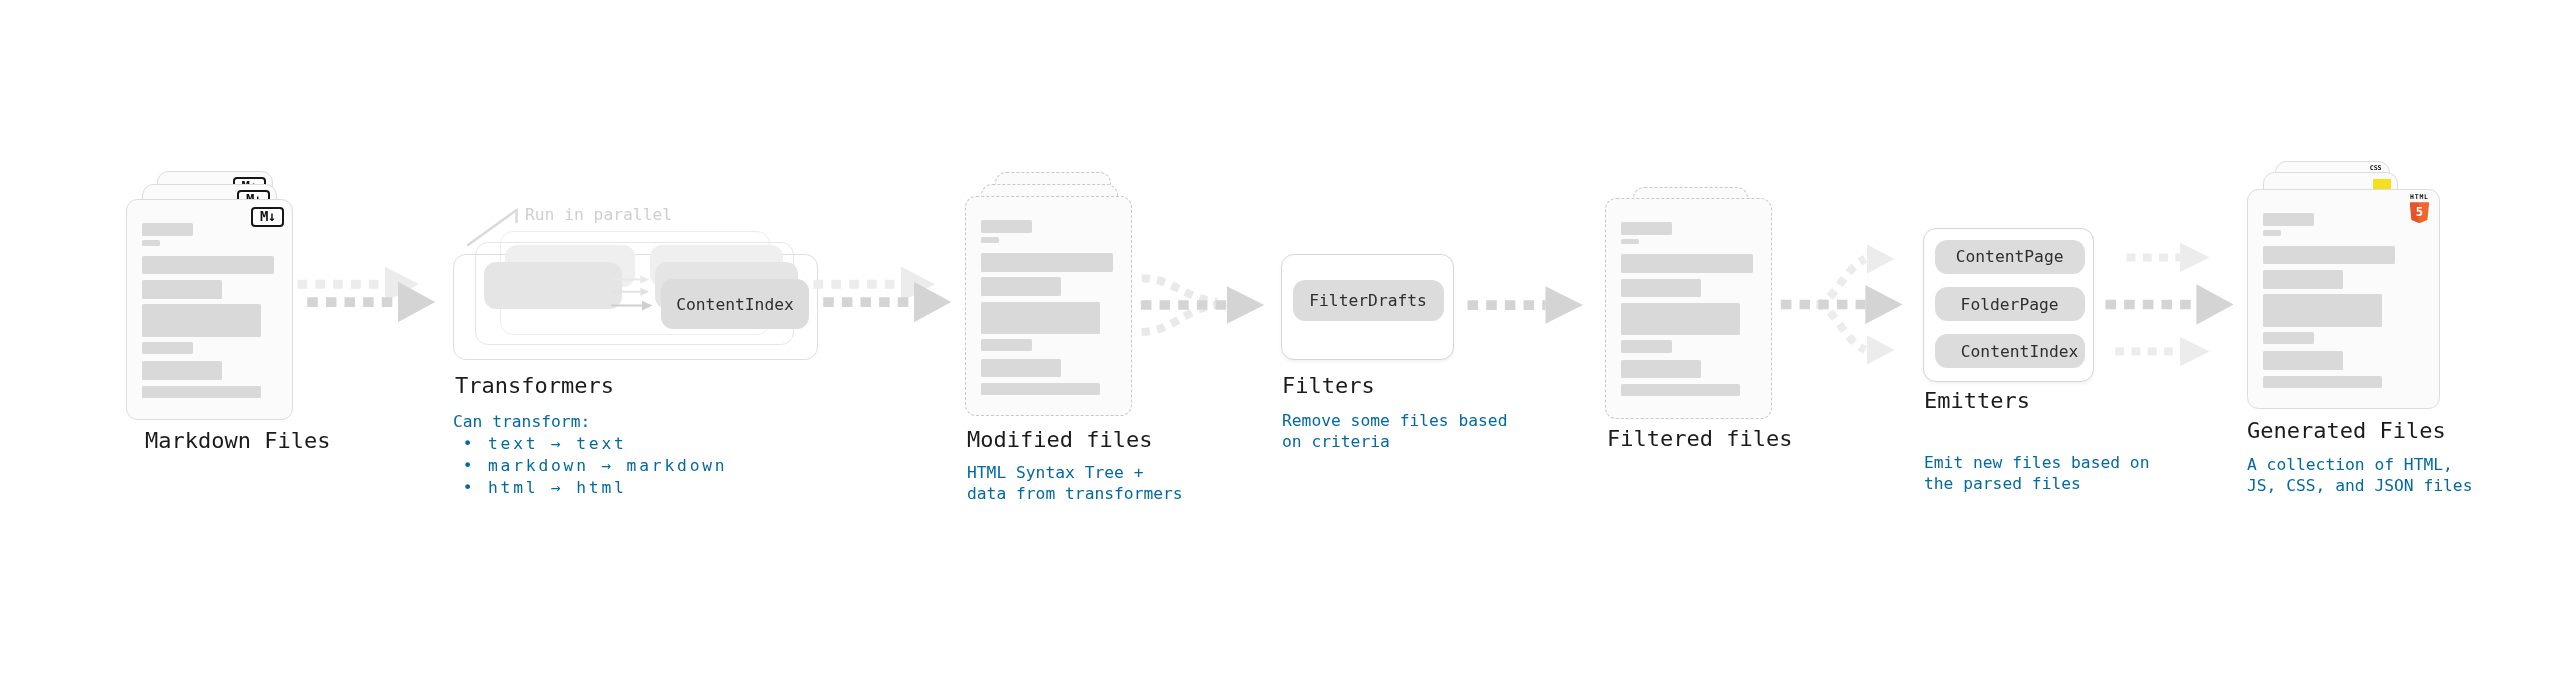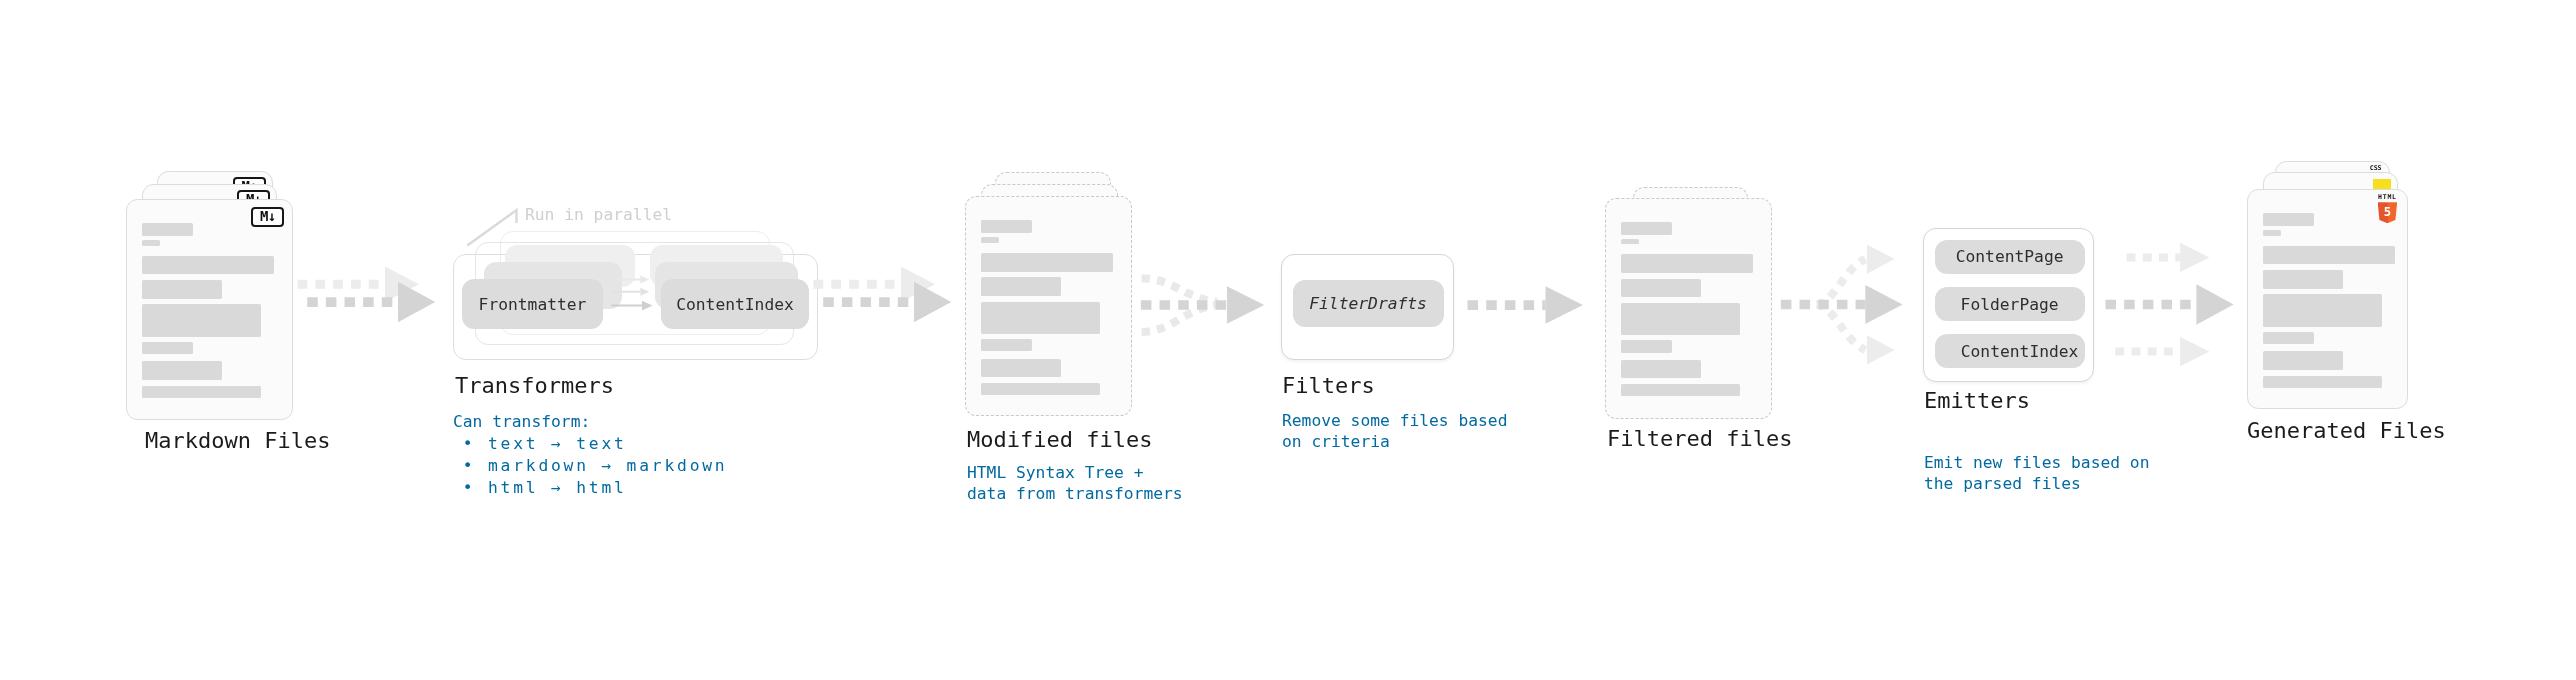--- a/index.html
+++ b/index.html
@@ -93,21 +93,20 @@
     <path d="M15 54 L76 10 L76 26" stroke="#d9d9d9" stroke-width="3" fill="none"></path>
   </svg>
   <div class="annotation" style="left:525px;top:205px;">Run in parallel</div>
 
   <div class="t-container" style="left:500px;top:231px;width:270px;height:104px;border:1.6px solid #ededed;"></div>
   <div class="t-container" style="left:475px;top:242px;width:319px;height:103px;border:1.6px solid #e6e6e6;"></div>
   <div class="t-container" style="left:453px;top:254px;width:365px;height:106px;border:1.6px solid #dedede;"></div>
 
   <div class="pill ghost2" style="left:505px;top:245px;width:130px;height:42px;"></div>
   <div class="pill ghost1" style="left:484px;top:262px;width:138px;height:47px;"></div>
-  <div class="pill" style="left:462px;top:279px;width:141px;height:50px;">Frontmatter</div>
 
   <div class="pill ghost2" style="left:650px;top:245px;width:133px;height:42px;"></div>
   <div class="pill ghost1" style="left:655px;top:262px;width:143px;height:47px;"></div>
   <div class="pill" style="left:661px;top:279px;width:148px;height:50px;">ContentIndex</div>
 
   <svg class="abs" style="left:611px;top:273px;" width="44" height="39" viewBox="0 0 54 48">
     <path d="M2 8 H36" stroke="#e8e8e8" stroke-width="2.5" fill="none"></path>
       <path d="M36 3 L36 13 L47 8 Z" fill="#e8e8e8"></path>
     <path d="M2 23 H36" stroke="#e2e2e2" stroke-width="2.5" fill="none"></path>
       <path d="M36 18 L36 28 L47 23 Z" fill="#e2e2e2"></path>
@@ -153,21 +152,21 @@
   </div>
 
   <svg class="abs" style="left:1136px;top:266px;" width="138" height="78" viewBox="0 0 170 96">
     <path d="M7 15 C45 15 60 40 100 44" stroke="#e9e9e9" stroke-width="10" stroke-dasharray="10 9" fill="none"></path>
     <path d="M7 81 C45 81 60 52 100 48" stroke="#e9e9e9" stroke-width="10" stroke-dasharray="10 9" fill="none"></path>
     <path d="M6 48 H112" stroke="#d4d4d4" stroke-width="12" stroke-dasharray="13 10" fill="none"></path>
     <path d="M112 25 L112 71 L158 48 Z" fill="#d4d4d4"></path>
   </svg>
 
   <div class="panel" style="left:1281px;top:254px;width:173px;height:106px;">
-    <div class="pill" style="left:10.6px;top:25px;width:151px;height:47px;font-style:italic;">FilterDrafts</div>
+    <div class="pill" style="left:10.6px;top:25px;width:151px;height:41px;">FilterDrafts</div>
   </div>
   <div class="stage-title" style="left:1282px;top:373px;">Filters</div>
   <div class="note" style="left:1282px;top:410px;">
     <div>Remove some files based</div>
     <div>on criteria</div>
   </div>
 
   <svg class="abs" style="left:1461px;top:266px;" width="130" height="78" viewBox="0 0 160 96">
     <path d="M8 48 H104" stroke="#d4d4d4" stroke-width="12" stroke-dasharray="13 10" fill="none"></path>
     <path d="M104 25 L104 71 L150 48 Z" fill="#d4d4d4"></path>
@@ -222,33 +221,37 @@
   <div class="abs" style="left:2247px;top:161px;width:172px;height:252px;">
     <div class="doc-card" style="left:28.4px;top:0;width:115px;height:219px;">
       <div class="css-badge" style="right:6.5px;top:3.3px;">
         <span class="css-word">CSS</span>
         <i class="css-bar"></i>
       </div>
     </div>
     <div class="doc-card" style="left:16.3px;top:11.4px;width:135px;height:220px;">
       <div class="js-badge" style="right:6.5px;top:5.7px;"></div>
     </div>
-    <div class="doc-card" style="left:0;top:28px;width:161px;height:220px;">
+    <div class="doc-card" style="left:0;top:28px;width:193px;height:220px;">
       <div class="html-badge" style="right:8.1px;top:4.1px;">
         <span class="html-word">HTML</span>
         <div class="html-shield"><span>5</span></div>
       </div>
       <div class="bars">
         <i class="bar b1"></i>
           <i class="bar b2"></i>
           <i class="bar b3"></i>
           <i class="bar b4"></i>
         <i class="bar b5"></i>
           <i class="bar b6"></i>
           <i class="bar b7"></i>
           <i class="bar b8"></i>
       </div>
     </div>
   </div>
   <div class="stage-title" style="left:2247px;top:418px;">Generated Files</div>
+  <div class="note" style="left:2247px;top:454px;">
+    <div>A collection of HTML,</div>
+    <div>JS, CSS, and JSON files</div>
+  </div>
 
 </div>
 
 
 </body></html>

